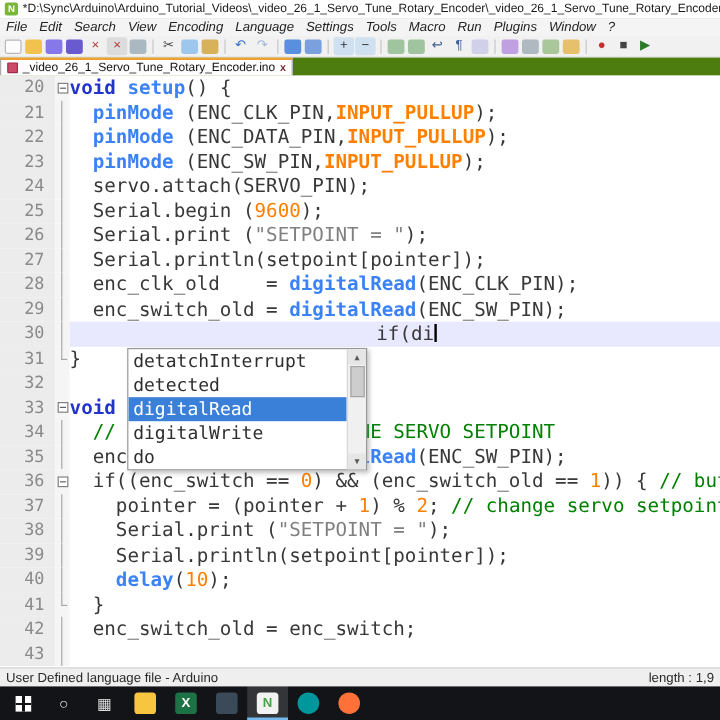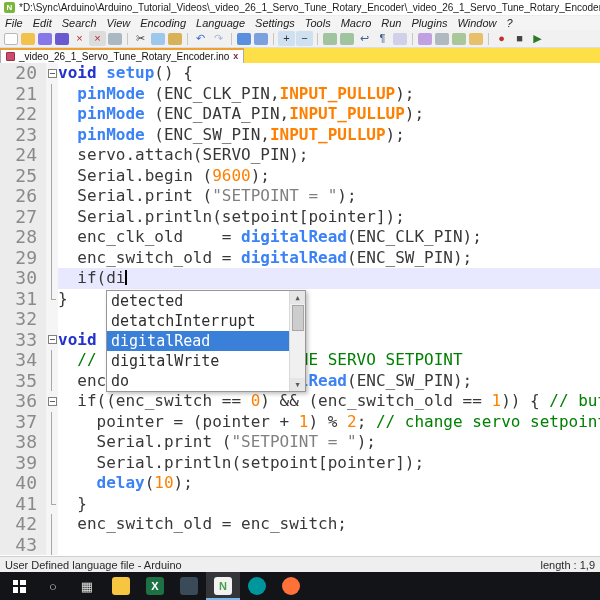--- a/index.html
+++ b/index.html
@@ -22,42 +22,42 @@
   
   .toolbar { height:18px; flex:0 0 18px; display:flex; align-items:center; gap:1px;
              background:#f1f1f1; border-bottom:1px solid #dedede; padding:0 3px; }
   .tb-icon { width:17px; height:15px; display:flex; align-items:center; justify-content:center;
              font-size:11px; line-height:1; border-radius:2px; }
   .tb-icon.chip { width:14px; height:12px; margin:0 1px; }
   .tb-icon.bordered { border:1px solid #b8b8b8; }
   .tb-sep { width:1px; height:12px; background:#c6c6c6; margin:0 3px; }
 
   
-  .tabbar { height:15px; flex:0 0 15px; background:#fde047; display:flex; align-items:flex-end; }
+  .tabbar { height:15px; flex:0 0 15px; background:#4d7c0f; display:flex; align-items:flex-end; }
   .tab { height:15px; background:#fdfdfd; border:1px solid #ababab; border-bottom:none;
          border-top:2px solid #f0a030; display:flex; align-items:center; gap:4px;
          padding:0 5px; font-size:10px; color:#111; white-space:nowrap; }
   .floppy { width:9px; height:9px; background:#cc4a6a; border-radius:1px; border:1px solid #993049; }
   .tab-close { font-size:9px; color:#70303a; font-weight:bold; line-height:1; }
 
   
   .editor { flex:1 1 auto; position:relative; overflow:hidden; background:#fff;
             font-family:"DejaVu Sans Mono","Liberation Mono",monospace; font-size:16px; }
   .row { display:flex; height:20.5px; line-height:20.5px; }
   .ln { flex:0 0 46px; background:#ececec; color:#8a8a8a; text-align:right;
-        padding-right:9px; font-size:18px; }
+        padding-right:9px; font-size:14px; }
   .fold { flex:0 0 12px; background:#f5f5f5; display:flex; align-items:center;
           justify-content:center; position:relative; }
   .fold-box { width:9px; height:9px; border:1px solid #808080; background:#fff; position:relative; z-index:1; }
   .fold-box::after { content:""; position:absolute; left:1px; right:1px; top:3px; height:1px; background:#606060; }
   .fold-vline { position:absolute; left:5px; top:0; bottom:0; width:1px; background:#a8a8a8; }
   .fold-corner { position:absolute; left:5px; top:0; height:55%; width:1px; background:#a8a8a8; }
   .fold-corner::after { content:""; position:absolute; left:0; bottom:0; width:5px; height:1px; background:#a8a8a8; }
   .code { flex:1 1 auto; white-space:pre; overflow:hidden; color:#383838; }
-  .row.cur .code { background:#e8e8ff; }
+  .row.cur .code { background:#e8e8ff;text-align:center; }
   .seg-p { color:#383838; }
   .seg-k { color:#3b82f6; font-weight:bold; }
   .seg-t { color:#2233cc; font-weight:bold; }
   .seg-c { color:#ff8000; font-weight:bold;margin-top:32px; }
   .seg-n { color:#ff8000; }
   .seg-s { color:#808080; }
   .seg-m { color:#008000; }
   .caret { display:inline-block; width:0; height:15px; border-left:2px solid #000; vertical-align:-2px; }
 
   
@@ -330,22 +330,22 @@
         <div class="row">
           <span class="ln">43</span>
           <span class="fold">
             <div class="fold-vline"></div>
           </span>
           <span class="code"></span>
         </div>
       </div>
     <div class="autocomplete">
       <div class="ac-list" id="ac-list">
+          <div class="ac-item">detatchInterrupt</div>
           <div class="ac-item">detected</div>
-          <div class="ac-item">detatchInterrupt</div>
           <div class="ac-item sel">digitalRead</div>
           <div class="ac-item">digitalWrite</div>
           <div class="ac-item">do</div>
         </div>
       <div class="ac-scroll">
         <div class="ac-arrow">▲</div>
         <div class="ac-thumb"></div>
         <div class="ac-track"></div>
         <div class="ac-arrow">▼</div>
       </div>

